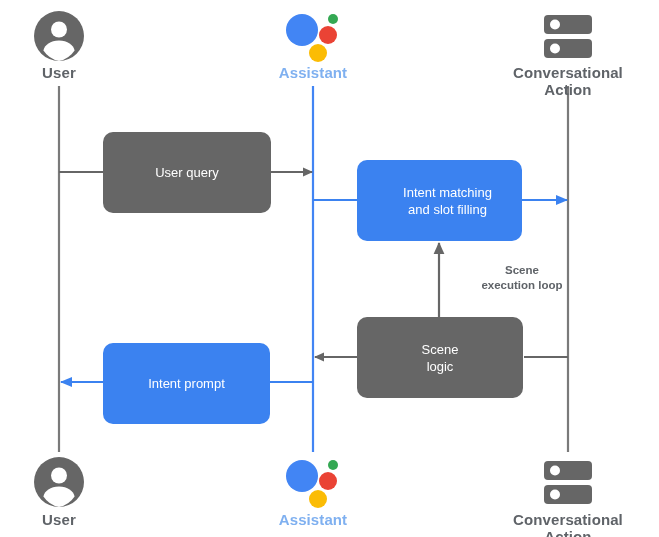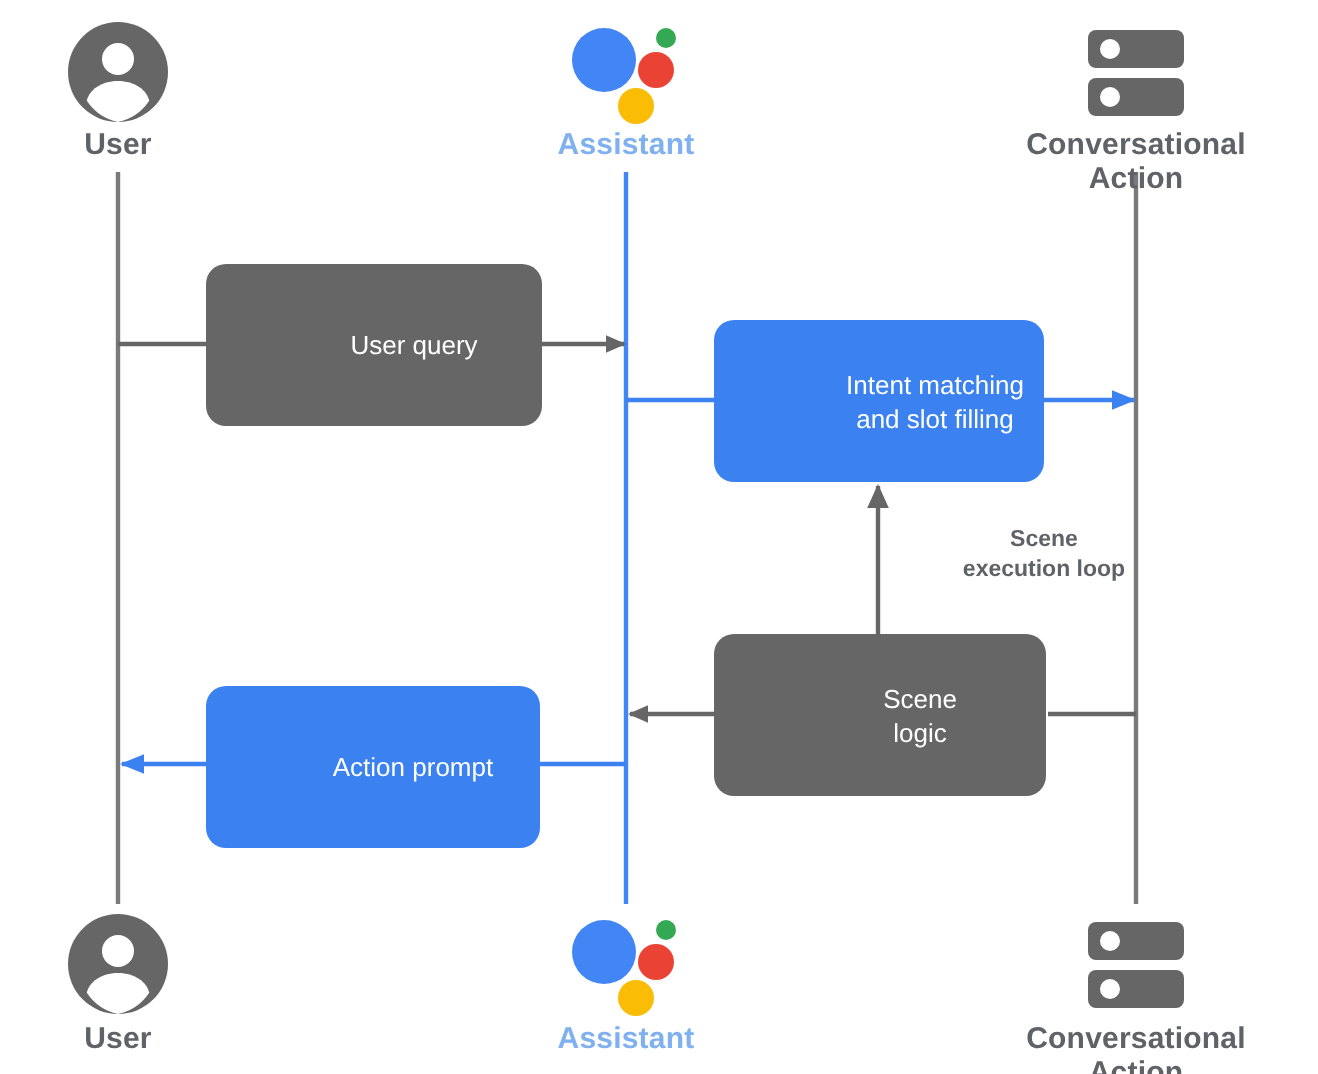--- a/index.html
+++ b/index.html
@@ -31,21 +31,20 @@
     position: absolute;
     text-align: center;
     color: #ffffff;
     font-size: 13px;
     line-height: 17px;
     font-family: "Liberation Sans", sans-serif;
     white-space: pre-line;
     display: flex;
     align-items: center;
     justify-content: center;
-    padding-left: 20px;
   }
   .actor-caption {
     position: absolute;
     text-align: center;
     font-size: 15px;
     font-weight: bold;
     font-family: "Liberation Sans", sans-serif;
     letter-spacing: 0.1px;
   }
   .caption-gray { color: #5f6368; }
@@ -113,21 +112,21 @@
   </svg>
 
   <div class="node-label" style="left:103px; top:132px; width:168px; height:81px;">User query</div>
 
   <div class="node-label" style="left:357px; top:160px; width:181px; height:81px;">Intent matching
 and slot filling</div>
 
   <div class="node-label" style="left:357px; top:317px; width:166px; height:81px;">Scene
 logic</div>
 
-  <div class="node-label" style="left:103px; top:343px; width:167px; height:81px;">Action prompt</div>
+  <div class="node-label" style="left:103px; top:343px; width:167px; height:81px;">Intent prompt</div>
 
   <div class="loop-label" style="left:452px; top:263px; width:140px;">Scene
 execution loop</div>
 
   <svg class="actor-icon" style="left:33px; top:10px;" width="52" height="52" viewBox="0 0 52 52">
     <circle cx="26" cy="26" r="25" fill="#666666"></circle>
     <circle cx="26" cy="19.5" r="8" fill="#ffffff"></circle>
     <path d="M26 30.5c-8.5 0-14.5 4.6-15.6 9.9A25 25 0 0 0 26 51a25 25 0 0 0 15.6-10.6C40.5 35.1 34.5 30.5 26 30.5z" fill="#ffffff"></path>
   </svg>
   <div class="actor-caption caption-gray" style="left:9px; top:64px; width:100px;">User</div>

